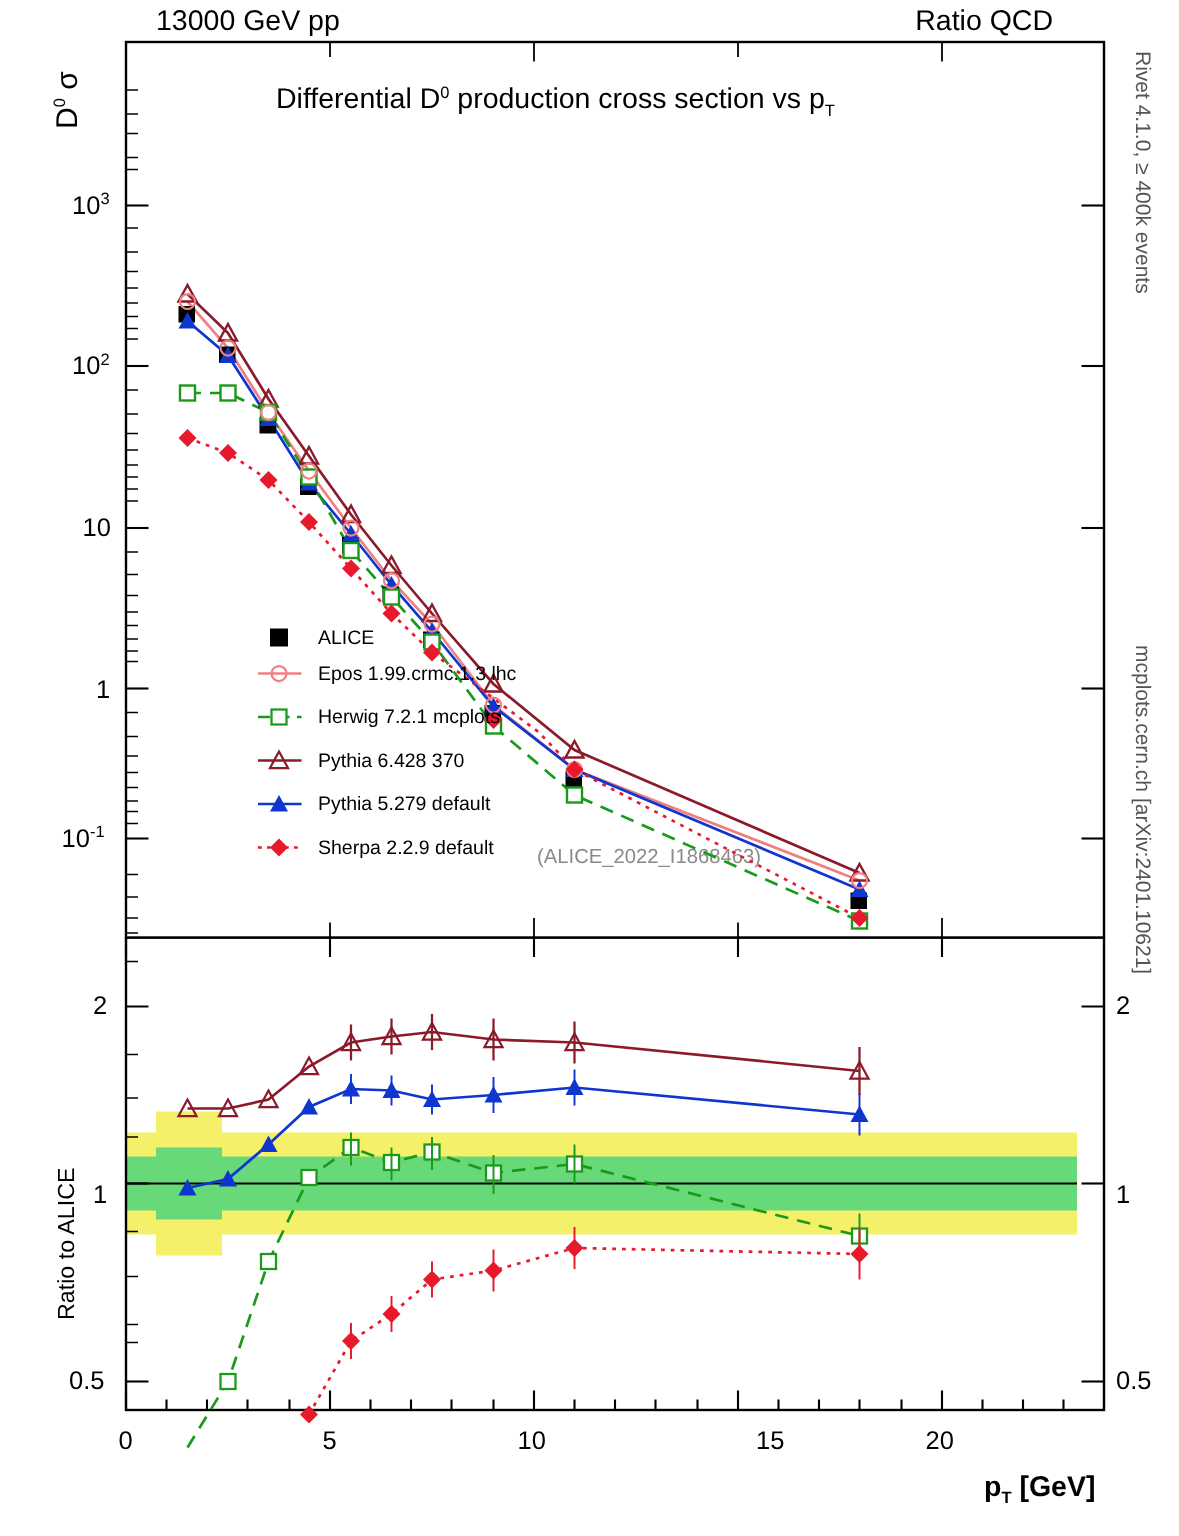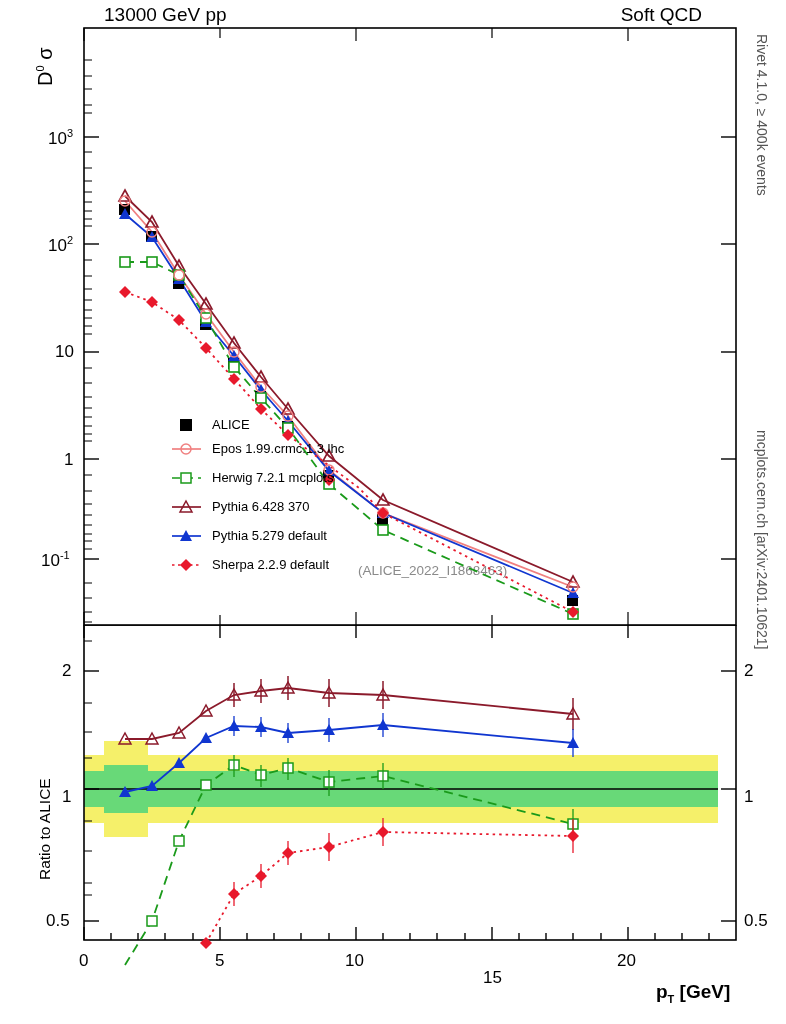--- a/index.html
+++ b/index.html
@@ -15,31 +15,34 @@
   .small-grey{font-size:13.5px;color:#8a8a8a;}
   .sub{font-size:11px;vertical-align:sub;}
   .sup{font-size:11px;vertical-align:super;}
 </style>
 </head>
 <body>
 
 <div id="root">
 
   <div class="abs hdr" style="left:104px;top:4px;">13000 GeV pp</div>
-  <div class="abs hdr" style="right:84px;top:4px;">Soft QCD</div>
+  <div class="abs hdr" style="right:84px;top:4px;">Ratio QCD</div>
 
   <div class="abs side-rot" style="left:770px;top:34px;transform:rotate(90deg);font-size:14px;color:#555;">Rivet 4.1.0, ≥ 400k events</div>
   <div class="abs side-rot" style="left:770px;top:430px;transform:rotate(90deg);font-size:14px;color:#555;">mcplots.cern.ch [arXiv:2401.10621]</div>
 
   <div class="abs" style="left:0;top:0;width:786px;height:640px;">
 
     <div class="abs side-rot" style="left:34px;top:86px;transform:rotate(-90deg);font-size:20px;">
       <span>D</span><span class="sup">0</span><span> σ</span>
     </div>
 
+    <div class="abs ttl" style="left:184px;top:56px;">
+      <span>Differential D</span><span class="sup">0</span><span> production cross section vs p</span><span class="sub">T</span>
+    </div>
 
     <div class="abs tick-lab" style="left:48px;top:127px;">
       <span>10</span><span class="sup">3</span>
     </div>
     <div class="abs tick-lab" style="left:48px;top:234px;">
       <span>10</span><span class="sup">2</span>
     </div>
     <div class="abs tick-lab" style="left:55px;top:342px;">
       <span>10</span>
     </div>
@@ -245,21 +248,21 @@
     <div class="abs tick-lab" style="left:62px;top:162px;">1</div>
     <div class="abs tick-lab" style="left:46px;top:286px;">0.5</div>
 
     <div class="abs tick-lab" style="left:744px;top:36px;">2</div>
     <div class="abs tick-lab" style="left:744px;top:162px;">1</div>
     <div class="abs tick-lab" style="left:744px;top:286px;">0.5</div>
 
     <div class="abs tick-lab" style="left:79px;top:326px;">0</div>
     <div class="abs tick-lab" style="left:215px;top:326px;">5</div>
     <div class="abs tick-lab" style="left:345px;top:326px;">10</div>
-    <div class="abs tick-lab" style="left:483px;top:326px;margin-top:17px;">15</div>
+    <div class="abs tick-lab" style="left:504px;top:326px;">15</div>
     <div class="abs tick-lab" style="left:617px;top:326px;">20</div>
 
     <div class="abs" style="left:656px;top:356px;font-size:19px;font-weight:bold;">
       <span>p</span><span class="sub">T</span><span> [GeV]</span>
     </div>
 
     <svg width="786" height="399" class="abs" style="left:0;top:0;">
 
       <rect x="84" y="130" width="634" height="68" fill="#f5f06a"></rect>
       <rect x="84" y="146" width="634" height="36" fill="#68d978"></rect>

